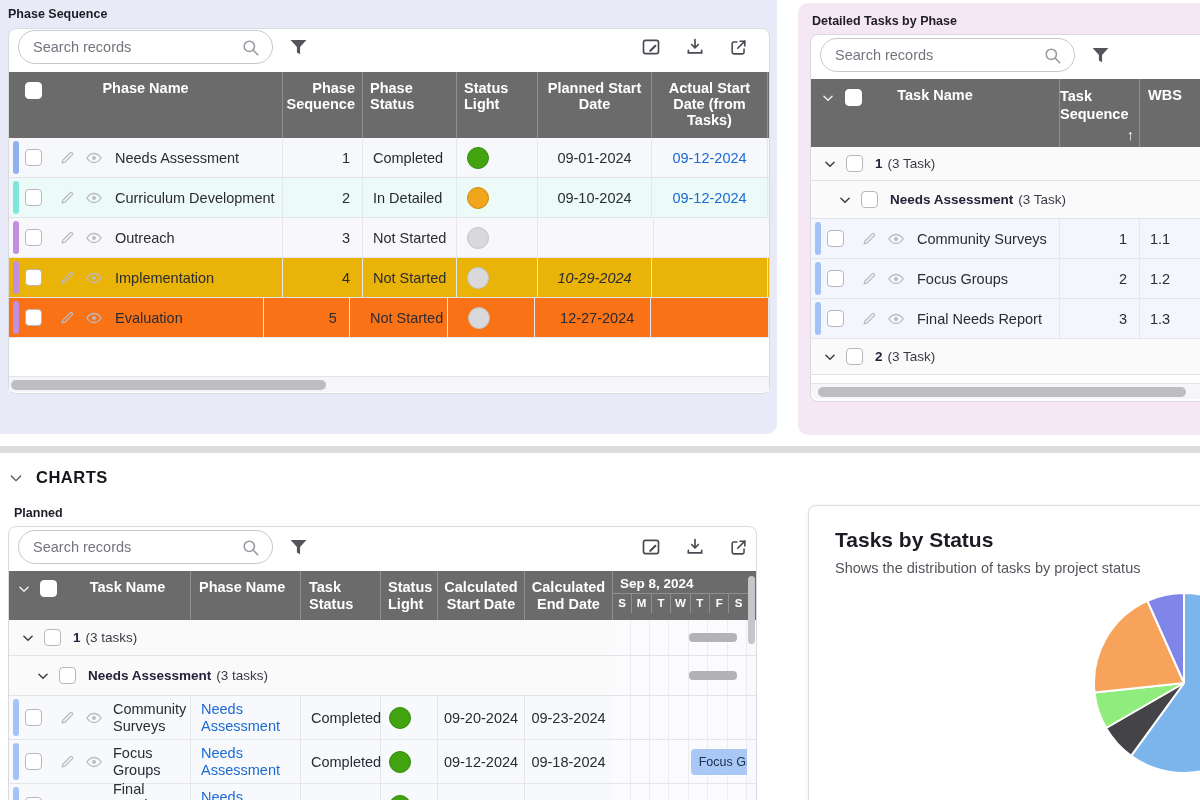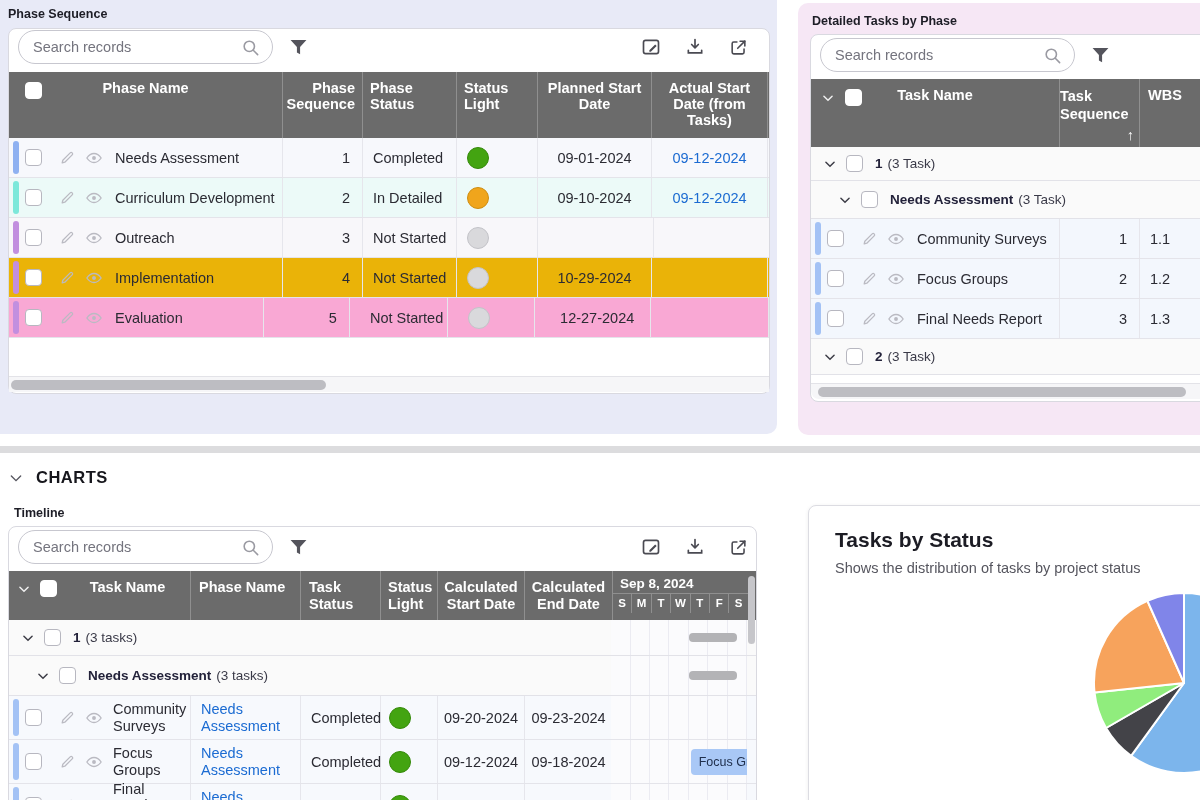--- a/index.html
+++ b/index.html
@@ -204,24 +204,24 @@
               <path d="M2.5 12S6.5 6 12 6s9.5 6 9.5 6-4 6-9.5 6S2.5 12 2.5 12z" fill="none" stroke="#babac2" stroke-width="1.8"></path>
               <circle cx="12" cy="12" r="2.6" fill="#babac2"></circle>
             </svg></span>
           <span style="margin-left: 12px;">Implementation</span>
         </div>
         <div class="cell num" style="width: 80px;">4</div>
         <div class="cell left" style="width: 94px;">Not Started</div>
         <div class="cell " style="width: 81px; padding-left: 10px;">
           <span class="light" style="background: rgb(217, 217, 220); border: 1px solid rgb(195, 195, 200);"></span>
         </div>
-        <div class="cell center" style="width: 114px;">10-29-2024</div>
+        <div class="cell center" style="width: 114px; font-style: italic;">10-29-2024</div>
         <div class="cell center" style="width: 116px;"></div>
       </div>
-      <div class="row" style="height: 40px; background: #f9a8d4; gap: 10px;">
+      <div class="row" style="height: 40px; background: #f97316; gap: 10px;">
         <div class="cell " style="width: 274px;">
           <span class="rowbar" style="background: rgb(194, 143, 223);"></span>
           <span class="cb" style="margin-left: 16px;"></span>
           <span class="ric" style="margin-left: 17px;"><svg width="17" height="17" viewBox="0 0 24 24">
               <path d="M4.5 19.5l.9-3.6L15.8 5.5a2 2 0 0 1 2.8 0c.8.8.8 2 0 2.8L8.2 18.6l-3.7.9z" fill="none" stroke="#babac2" stroke-width="1.8" stroke-linejoin="round"></path>
             </svg></span>
           <span class="ric" style="margin-left: 9px;"><svg width="18" height="18" viewBox="0 0 24 24">
               <path d="M2.5 12S6.5 6 12 6s9.5 6 9.5 6-4 6-9.5 6S2.5 12 2.5 12z" fill="none" stroke="#babac2" stroke-width="1.8"></path>
               <circle cx="12" cy="12" r="2.6" fill="#babac2"></circle>
             </svg></span>
@@ -357,21 +357,21 @@
 </div>
 
 <div class="abs divider"></div>
 <div class="abs charts-head">
   <span style="line-height:0;"><svg width="16" height="16" viewBox="0 0 24 24">
         <path d="M5 9l7 7 7-7" fill="none" stroke="#55555e" stroke-width="2" stroke-linecap="round"></path>
       </svg></span>
   <span class="lbl">CHARTS</span>
 </div>
 
-<div class="abs panel-title" style="left:14px; top:506px;">Timeline</div>
+<div class="abs panel-title" style="left:14px; top:506px;">Planned</div>
 <div class="abs card" style="left:8px; top:526px; width:749px; height:290px; border-radius:8px 8px 0 0;"></div>
 
 <div class="searchwrap" style="left:18px; top:530px;">
   <div class="searchpill">
     <input placeholder="Search records" style="">
     <span style="line-height:0;">
       <svg width="19" height="19" viewBox="0 0 24 24">
           <circle cx="10.5" cy="10.5" r="6.5" fill="none" stroke="#9a9aa2" stroke-width="2"></circle>
           <path d="M15.5 15.5L21 21" stroke="#9a9aa2" stroke-width="2" stroke-linecap="round"></path>
         </svg>

